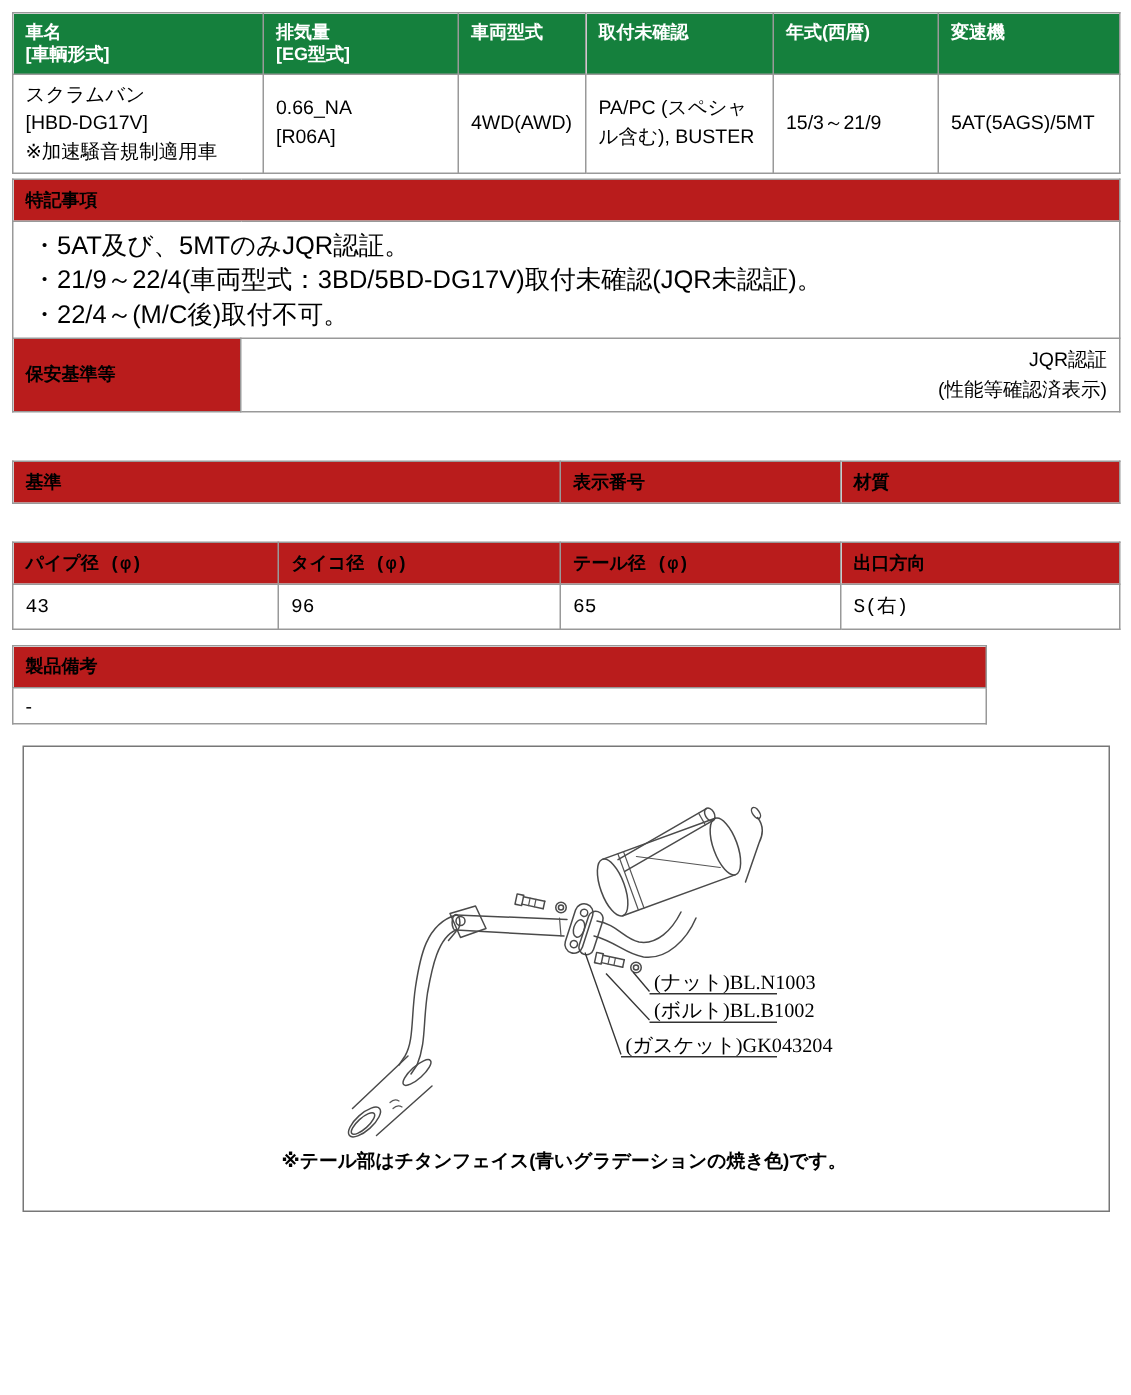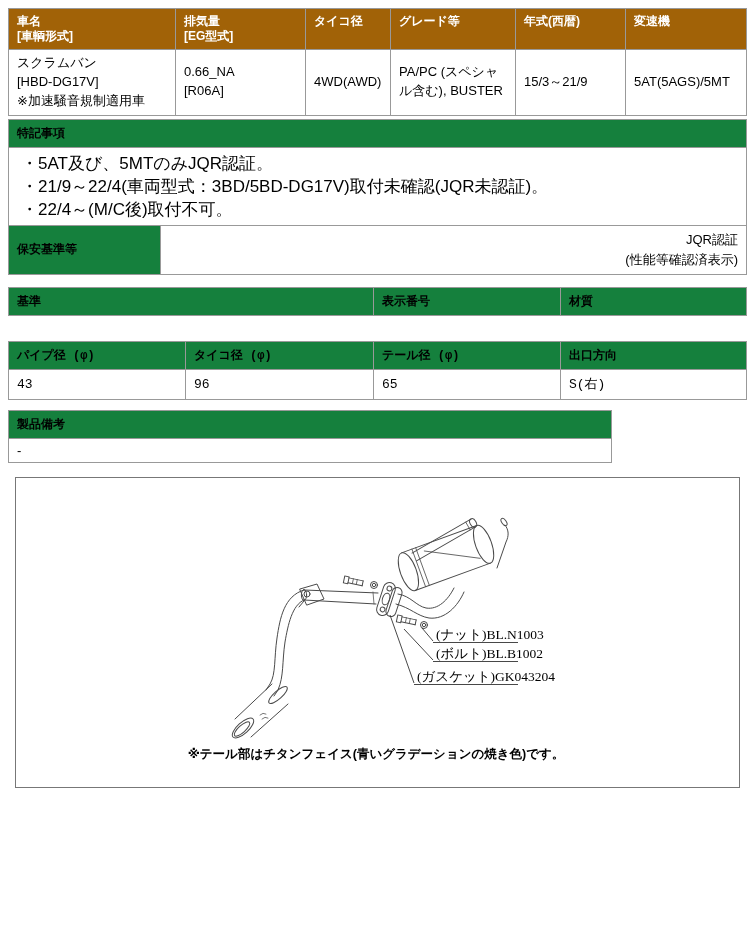--- a/index.html
+++ b/index.html
@@ -4,56 +4,56 @@
 <style>
   html,body { margin:0; padding:0; background:#fff; }
   body {
     width:754px; height:930px;
     font-family:"Liberation Sans","DejaVu Sans",sans-serif;
     color:#000; font-size:13px;
     -webkit-font-smoothing:antialiased;
   }
   .page { position:relative; padding:8px; box-sizing:border-box; }
 
-  table { border-collapse:collapse; table-layout:fixed; width:604px; }
+  table { border-collapse:collapse; table-layout:fixed; width:650px; }
   td, th {
     border:1px solid #999; padding:4px 8px;
     font-size:13px; text-align:left; overflow:hidden;
   }
   th { font-weight:bold; }
 
   
   th.dark {
-    background:#a16207; color:#fff; font-size:12px; line-height:1.25;
+    background:#15803d; color:#fff; font-size:12px; line-height:1.25;
     vertical-align:top; white-space:pre-line; padding:5px 8px;
   }
   
   th.gray, td.gray {
-    background:#15803d; color:#000; font-size:12px; font-weight:bold;
+    background:#b91c1c; color:#000; font-size:12px; font-weight:bold;
     padding:5px 8px; vertical-align:middle;
   }
   td { vertical-align:middle; }
   .pre { white-space:pre-line; }
 
   .veh-table td { line-height:1.45; font-size:13px; }
   .veh-row { height:63px; }
 
   .notes-cell { padding:4px 12px; line-height:23px; font-size:17px; }
   .safety-val { line-height:20px;text-align:right; }
 
   .section-title {
     margin:22px 0 0 0; width:738px; box-sizing:border-box;
     font-size:15px; font-weight:bold; color:#000;
     padding-bottom:6px; border-bottom:2px solid #222;
   }
 
   .mt3  { margin-top:3px; }
   .mt8  { margin-top:25px;font-family:Liberation Mono, monospace; }
   .mt10 { margin-top:10px; }
-  .mt18 { margin-top:12px;border-radius:16px; }
+  .mt18 { margin-top:32px;border-radius:16px; }
 
   .diagram-box {
     margin-top:14px; margin-left:7px;
     width:723px; height:309px;
     border:1px solid #777; background:#fff;
     position:relative;
   }
   .diagram-box svg { display:block; width:723px; height:309px; }
 
   .sketch { stroke:#4a4a4a; stroke-width:1; fill:none; stroke-linecap:round; stroke-linejoin:round; }
@@ -81,22 +81,22 @@
       <col style="width:125px">
         <col style="width:110px">
         <col style="width:121px">
     </colgroup>
     <tbody>
         <tr>
       <th class="dark">車名
 [車輌形式]</th>
       <th class="dark">排気量
 [EG型式]</th>
-      <th class="dark">タイコ径</th>
-      <th class="dark">グレード等</th>
+      <th class="dark">車両型式</th>
+      <th class="dark">取付未確認</th>
       <th class="dark">年式(西暦)</th>
       <th class="dark">変速機</th>
     </tr>
     <tr class="veh-row">
       <td class="pre">スクラムバン
 [HBD-DG17V]
 ※加速騒音規制適用車</td>
       <td class="pre">0.66_NA
 [R06A]</td>
       <td>4WD(AWD)</td>

